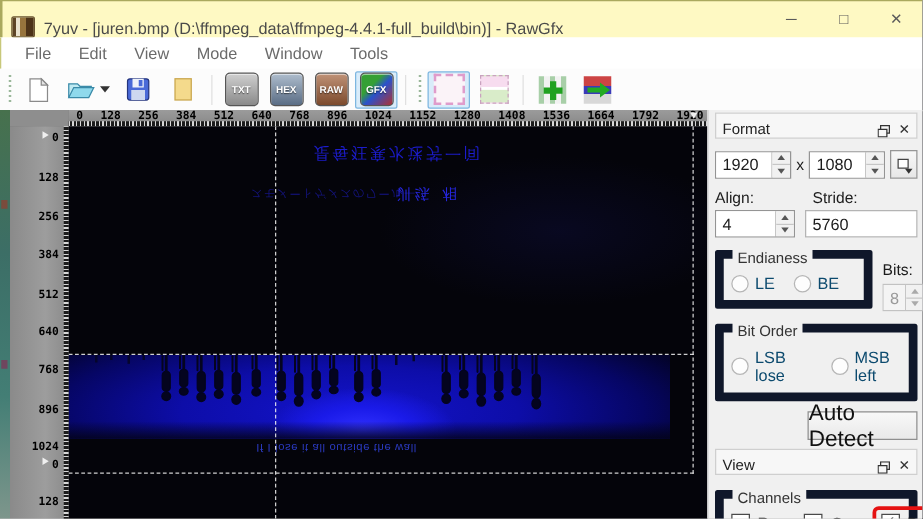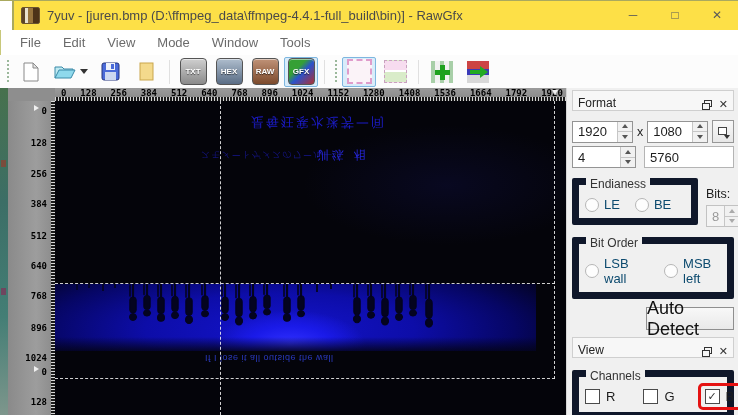--- a/index.html
+++ b/index.html
@@ -2,22 +2,22 @@
 <html><head>
 <meta charset="utf-8">
 <style>
   html,body{margin:0;padding:0}
   body{width:738px;height:415px;position:relative;overflow:hidden;
        font-family:"Liberation Sans",sans-serif;background:#ffffff;
        -webkit-font-smoothing:antialiased}
 
   
   .win-top-edge{position:absolute;top:0;left:0;right:0;height:1px;background:#aaa95e;z-index:9}
-  .titlebar{position:absolute;top:0;left:12px;right:0;height:30px;background:#fde047;
-            display:flex;align-items:center;border-left:2px solid #aaa95e}
+  .titlebar{position:absolute;top:0;left:0;right:0;height:30px;background:#fef9c3;
+            display:flex;align-items:flex-end;border-left:2px solid #aaa95e}
   .app-icon{width:17px;height:15px;margin-left:7px;border-radius:2px;
             background:linear-gradient(90deg,#5d4426 0 3px,#e9e2cf 3px 5px,#8a razr 0);
             background:linear-gradient(90deg,#5d4426 0 3px,#e9e2cf 3px 6px,#97743d 6px 11px,#4d3318 11px);
             border:1px solid #6a5430}
   .title-text{margin-left:7px;font-size:13px;color:#4a4a4a;white-space:nowrap}
   .win-controls{margin-left:auto;display:flex;height:30px}
   .win-btn{width:42px;height:30px;display:flex;align-items:center;justify-content:center;
            font-size:12px;color:#5a5a5a}
 
   
@@ -395,20 +395,24 @@
             <i class="tri-d"></i>
           </div>
       </div>
     </div>
     <div class="mini-btn" style="margin-left:auto">
       <span class="mini-sq"></span>
       <span class="mini-ar"></span>
     </div>
   </div>
 
+  <div class="row" style="margin-top:8px">
+    <span class="lbl" style="width:78px">Align:</span>
+    <span class="lbl">Stride:</span>
+  </div>
   <div class="row" style="margin-top:3px;gap:8px">
     <div class="spin" style="width:62px">
       <div class="spin-val">4</div>
       <div class="spin-btns">
         <div class="sb">
             <i class="tri-u"></i>
           </div>
         <div class="sb">
             <i class="tri-d"></i>
           </div>
@@ -442,21 +446,21 @@
             </div>
         </div>
       </div>
     </div>
   </div>
 
   <div class="group">
     <span class="gtitle">Bit Order</span>
     <div class="row" style="gap:5px">
       <span class="radio"></span>
-      <span class="dtext">LSB wall</span>
+      <span class="dtext">LSB lose</span>
       <span class="radio" style="margin-left:16px"></span>
       <span class="dtext">MSB left</span>
     </div>
   </div>
 
   <div class="row" style="margin-top:8px;justify-content:flex-end">
     <div class="btn" style="width:86px">
       <span>Auto Detect</span>
     </div>
   </div>

